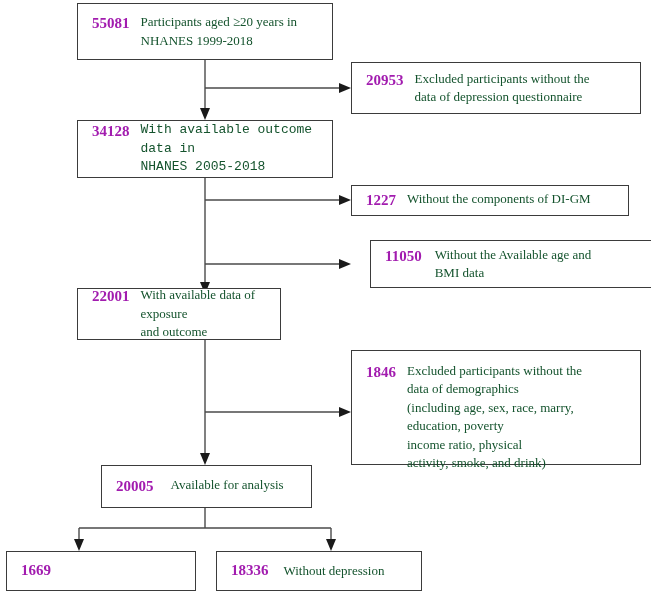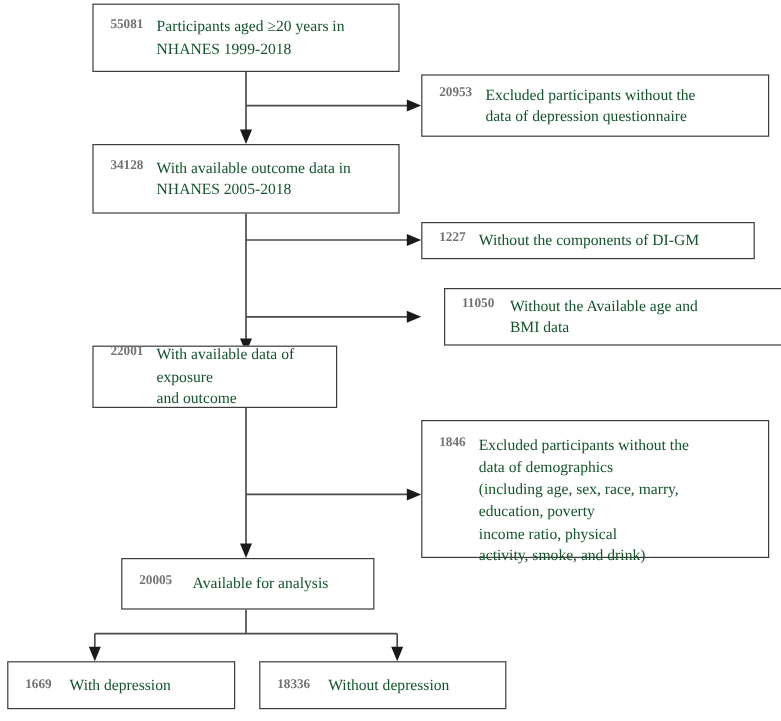--- a/index.html
+++ b/index.html
@@ -25,22 +25,22 @@
     padding-left: 14px;
     padding-right: 6px;
   }
   .box .row {
     display: flex;
     align-items: flex-start;
     width: 100%;
   }
   .num {
     font-weight: bold;
-    font-size: 11px;
-    color: #737373;
+    font-size: 15px;
+    color: #a21caf;
     white-space: nowrap;
     line-height: 1.42;
     flex: 0 0 auto;
   }
   .desc {
     font-size: 13px;
     color: #14532d;
     line-height: 1.42;
     white-space: pre-line;
     flex: 1 1 auto;
@@ -111,21 +111,21 @@
     <div class="row">
       <span class="num">20953</span>
       <span class="desc" style="margin-left:11px;">Excluded participants without the
 data of depression questionnaire</span>
     </div>
   </div>
 
   <div class="box" style="left:77px; top:120px; width:256px; height:58px;">
     <div class="row">
       <span class="num">34128</span>
-      <span class="desc" style="margin-left:11px;">With available outcome data in
+      <span class="desc" style="margin-left:11px;font-family:Liberation Mono, monospace;">With available outcome data in
 NHANES 2005-2018</span>
     </div>
   </div>
 
   <div class="box" style="left:351px; top:185px; width:278px; height:31px;">
     <div class="row">
       <span class="num">1227</span>
       <span class="desc" style="margin-left:11px;">Without the components of DI-GM</span>
     </div>
   </div>
@@ -161,21 +161,20 @@
   <div class="box" style="left:101px; top:465px; width:211px; height:43px;">
     <div class="row" style="align-items:flex-start;">
       <span class="num">20005</span>
       <span class="desc" style="margin-left:17px;">Available for analysis</span>
     </div>
   </div>
 
   <div class="box" style="left:6px; top:551px; width:190px; height:40px;">
     <div class="row" style="align-items:center;">
       <span class="num">1669</span>
-      <span class="desc" style="margin-left:15px;">With depression</span>
     </div>
   </div>
 
   <div class="box" style="left:216px; top:551px; width:206px; height:40px;">
     <div class="row" style="align-items:center;">
       <span class="num">18336</span>
       <span class="desc" style="margin-left:15px;">Without depression</span>
     </div>
   </div>
 

